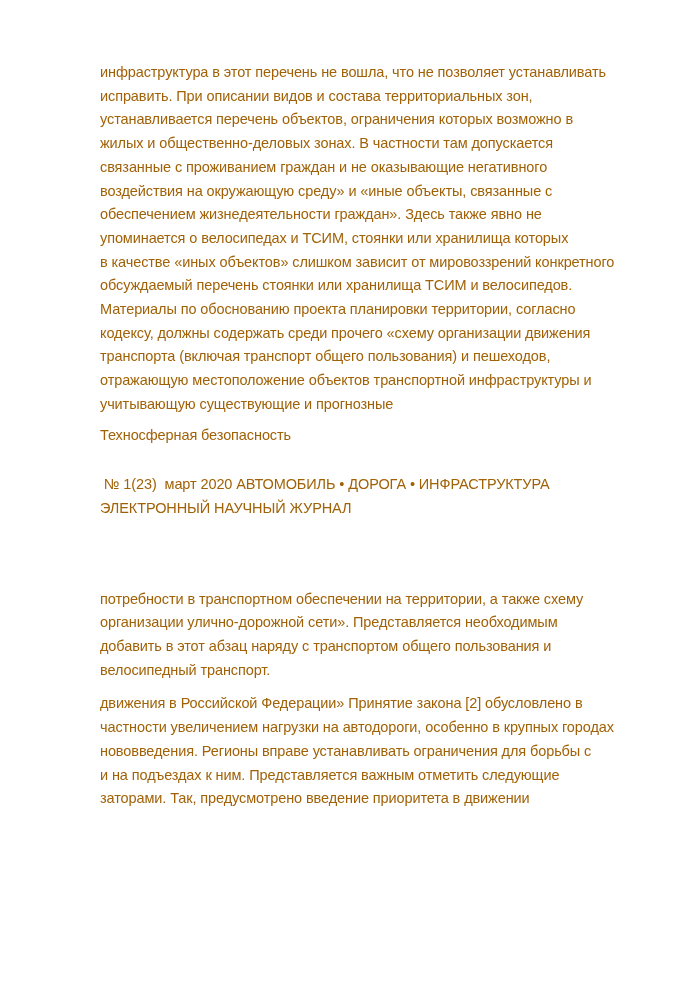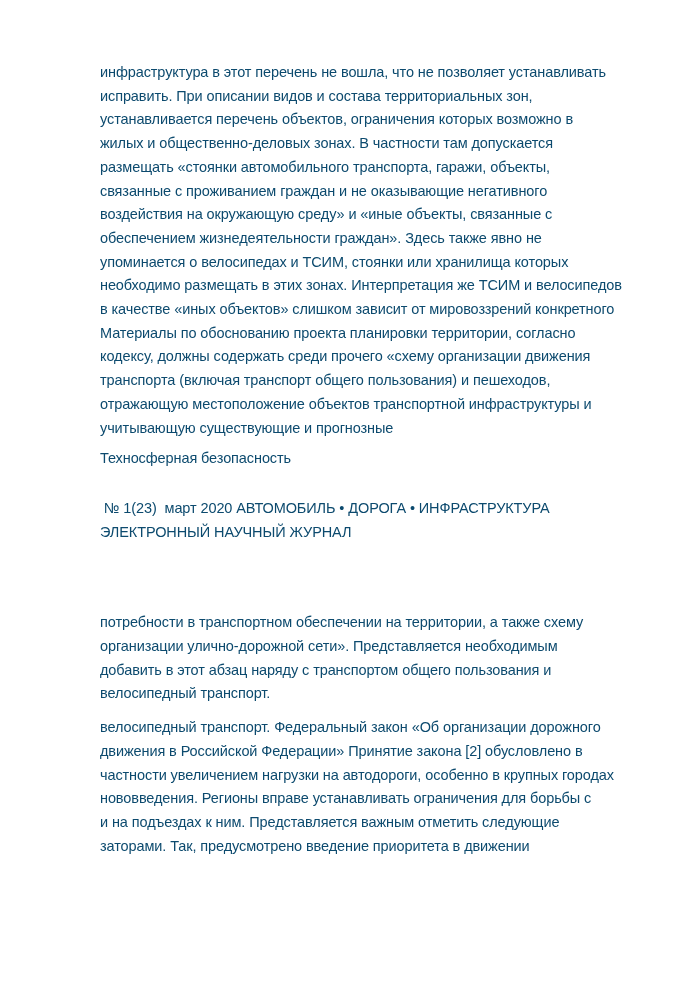--- a/index.html
+++ b/index.html
@@ -7,21 +7,21 @@
     padding: 0;
     background: #ffffff;
   }
   .page {
     position: relative;
     width: 700px;
     height: 991px;
     background: #ffffff;
     overflow: hidden;
     font-family: "Liberation Sans", "DejaVu Sans", sans-serif;
-    color: #0c4a6e;
+    color: #a16207;
     text-decoration: underline;
   }
   .content {
     position: absolute;
     top: 61px;
     left: 100px;
     right: 58px;
   }
   .para {
     margin: 0;
@@ -42,27 +42,26 @@
 <body>
 
 <div class="page">
   <div class="content">
 
     <div class="para para-body-1">
         <div class="line">инфраструктура в этот перечень не вошла, что не позволяет устанавливать</div>
         <div class="line">исправить. При описании видов и состава территориальных зон,</div>
         <div class="line">устанавливается перечень объектов, ограничения которых возможно в</div>
         <div class="line">жилых и общественно-деловых зонах. В частности там допускается</div>
-        <div class="line">размещать «стоянки автомобильного транспорта, гаражи, объекты,</div>
         <div class="line">связанные с проживанием граждан и не оказывающие негативного</div>
         <div class="line">воздействия на окружающую среду» и «иные объекты, связанные с</div>
         <div class="line">обеспечением жизнедеятельности граждан». Здесь также явно не</div>
         <div class="line">упоминается о велосипедах и ТСИМ, стоянки или хранилища которых</div>
-        <div class="line">необходимо размещать в этих зонах. Интерпретация же ТСИМ и велосипедов</div>
         <div class="line">в качестве «иных объектов» слишком зависит от мировоззрений конкретного</div>
+        <div class="line">обсуждаемый перечень стоянки или хранилища ТСИМ и велосипедов.</div>
         <div class="line">Материалы по обоснованию проекта планировки территории, согласно</div>
         <div class="line">кодексу, должны содержать среди прочего «схему организации движения</div>
         <div class="line">транспорта (включая транспорт общего пользования) и пешеходов,</div>
         <div class="line">отражающую местоположение объектов транспортной инфраструктуры и</div>
         <div class="line">учитывающую существующие и прогнозные</div>
       </div>
 
     <div class="para para-body-2">
         <div class="line">Техносферная безопасность</div>
       </div>
@@ -73,21 +72,20 @@
       </div>
 
     <div class="para para-body-3">
         <div class="line">потребности в транспортном обеспечении на территории, а также схему</div>
         <div class="line">организации улично-дорожной сети». Представляется необходимым</div>
         <div class="line">добавить в этот абзац наряду с транспортом общего пользования и</div>
         <div class="line">велосипедный транспорт.</div>
       </div>
 
     <div class="para para-body-4">
-        <div class="line">велосипедный транспорт. Федеральный закон «Об организации дорожного</div>
         <div class="line">движения в Российской Федерации» Принятие закона [2] обусловлено в</div>
         <div class="line">частности увеличением нагрузки на автодороги, особенно в крупных городах</div>
         <div class="line">нововведения. Регионы вправе устанавливать ограничения для борьбы с</div>
         <div class="line">и на подъездах к ним. Представляется важным отметить следующие</div>
         <div class="line">заторами. Так, предусмотрено введение приоритета в движении</div>
       </div>
 
   </div>
 </div>
 

